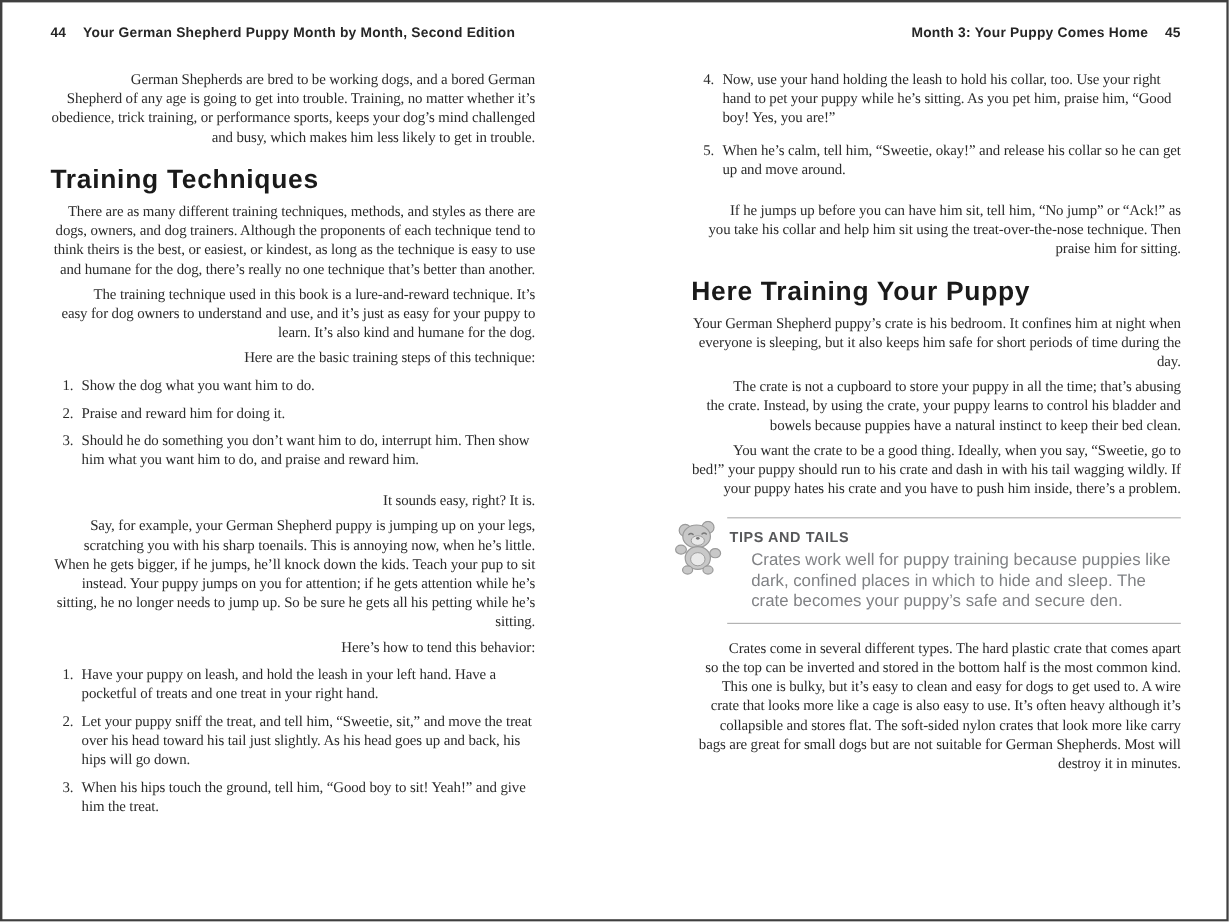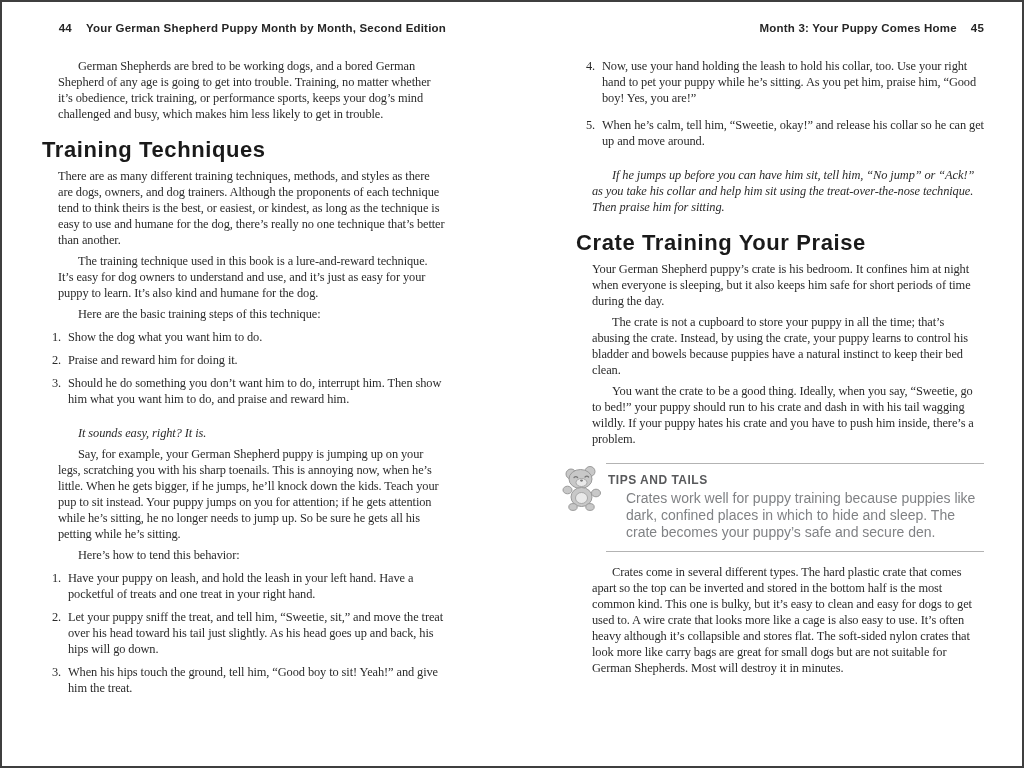--- a/index.html
+++ b/index.html
@@ -24,31 +24,31 @@
     color:var(--body-text);
   }
   .col{position:absolute;top:20px;}
   .col-left{left:40px;width:404px;}
   .col-right{left:574px;width:408px;}
 
   .page-header{
     display:flex;align-items:baseline;gap:14px;
     font-family:"Liberation Sans", sans-serif;
     font-weight:bold;font-size:11.5px;letter-spacing:0.2px;
-    color:#262626;margin-bottom:24px;justify-content:flex-end;
+    color:#262626;margin-bottom:24px;
   }
   .page-header.right{justify-content:flex-end;}
 
   .para{
     font-size:12.4px;line-height:16px;letter-spacing:-0.1px;
-    margin:5px 0 0 16px;
-    text-align:left;
+    margin:5px 0 0 0;
+    text-align:right;
   }
   .para.indent{text-indent:20px;}
-  .para.gap-top{margin-top:18px;font-style:italic;}
+  .para.gap-top{margin-top:18px;}
 
   .section-heading{
     font-family:"Liberation Sans", sans-serif;
     font-size:22px;font-weight:bold;letter-spacing:0.6px;
     color:var(--heading-text);
     margin:15px 0 4px 0;
   }
 
   .step-list{margin-top:4px;}
   .step{
@@ -157,21 +157,21 @@
       </div>
       <div class="step" style="margin-top:11px;">
         <span class="step-num">5.</span>
         <span class="step-text">When he’s calm, tell him, “Sweetie, okay!” and release his collar so he can get up and move around.</span>
       </div>
     </div>
 
     <p class="para indent gap-top">If he jumps up before you can have him sit, tell him, “No jump” or “Ack!” as you take his collar and help him sit using the treat-over-the-nose technique. Then praise him for sitting.</p>
 
 
-    <h2 class="section-heading">Crate Training Your Praise</h2>
+    <h2 class="section-heading">Here Training Your Puppy</h2>
 
     <p class="para">Your German Shepherd puppy’s crate is his bedroom. It confines him at night when everyone is sleeping, but it also keeps him safe for short periods of time during the day.</p>
     <p class="para indent">The crate is not a cupboard to store your puppy in all the time; that’s abusing the crate. Instead, by using the crate, your puppy learns to control his bladder and bowels because puppies have a natural instinct to keep their bed clean.</p>
     <p class="para indent">You want the crate to be a good thing. Ideally, when you say, “Sweetie, go to bed!” your puppy should run to his crate and dash in with his tail wagging wildly. If your puppy hates his crate and you have to push him inside, there’s a problem.</p>
 
     <div class="tips-box">
       <span class="tips-bear">
         <svg width="40" height="46" viewBox="0 0 40 46" aria-hidden="true">
           <circle class="bear-part" cx="9" cy="8" r="5"></circle>
           <circle class="bear-part" cx="28" cy="5.5" r="5"></circle>

